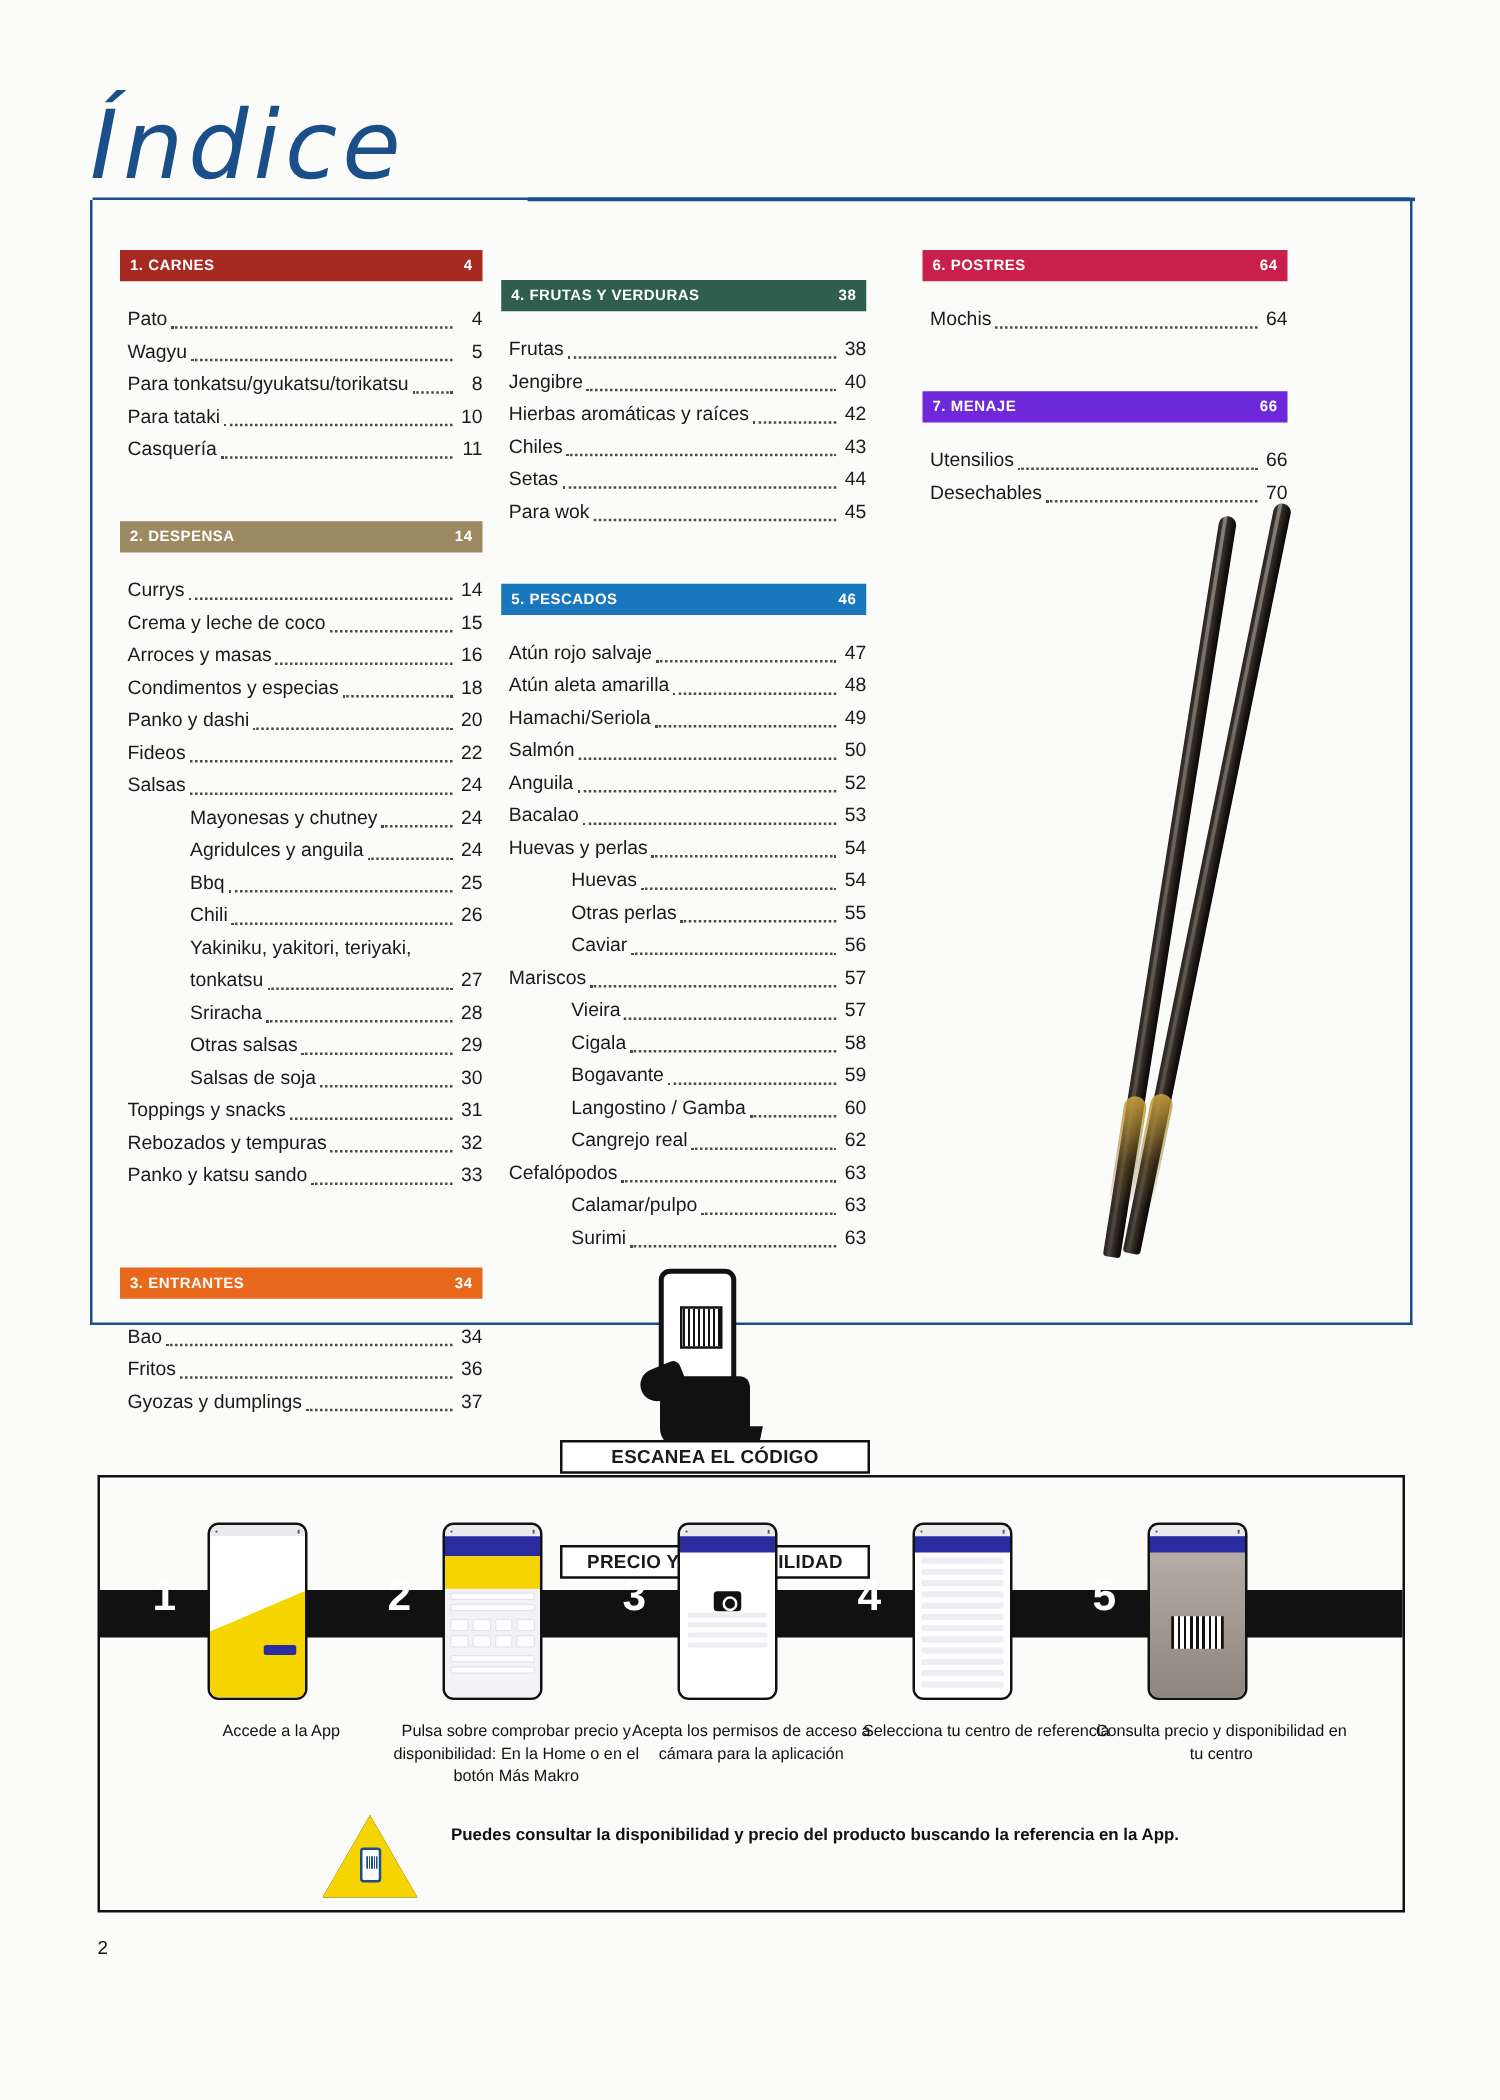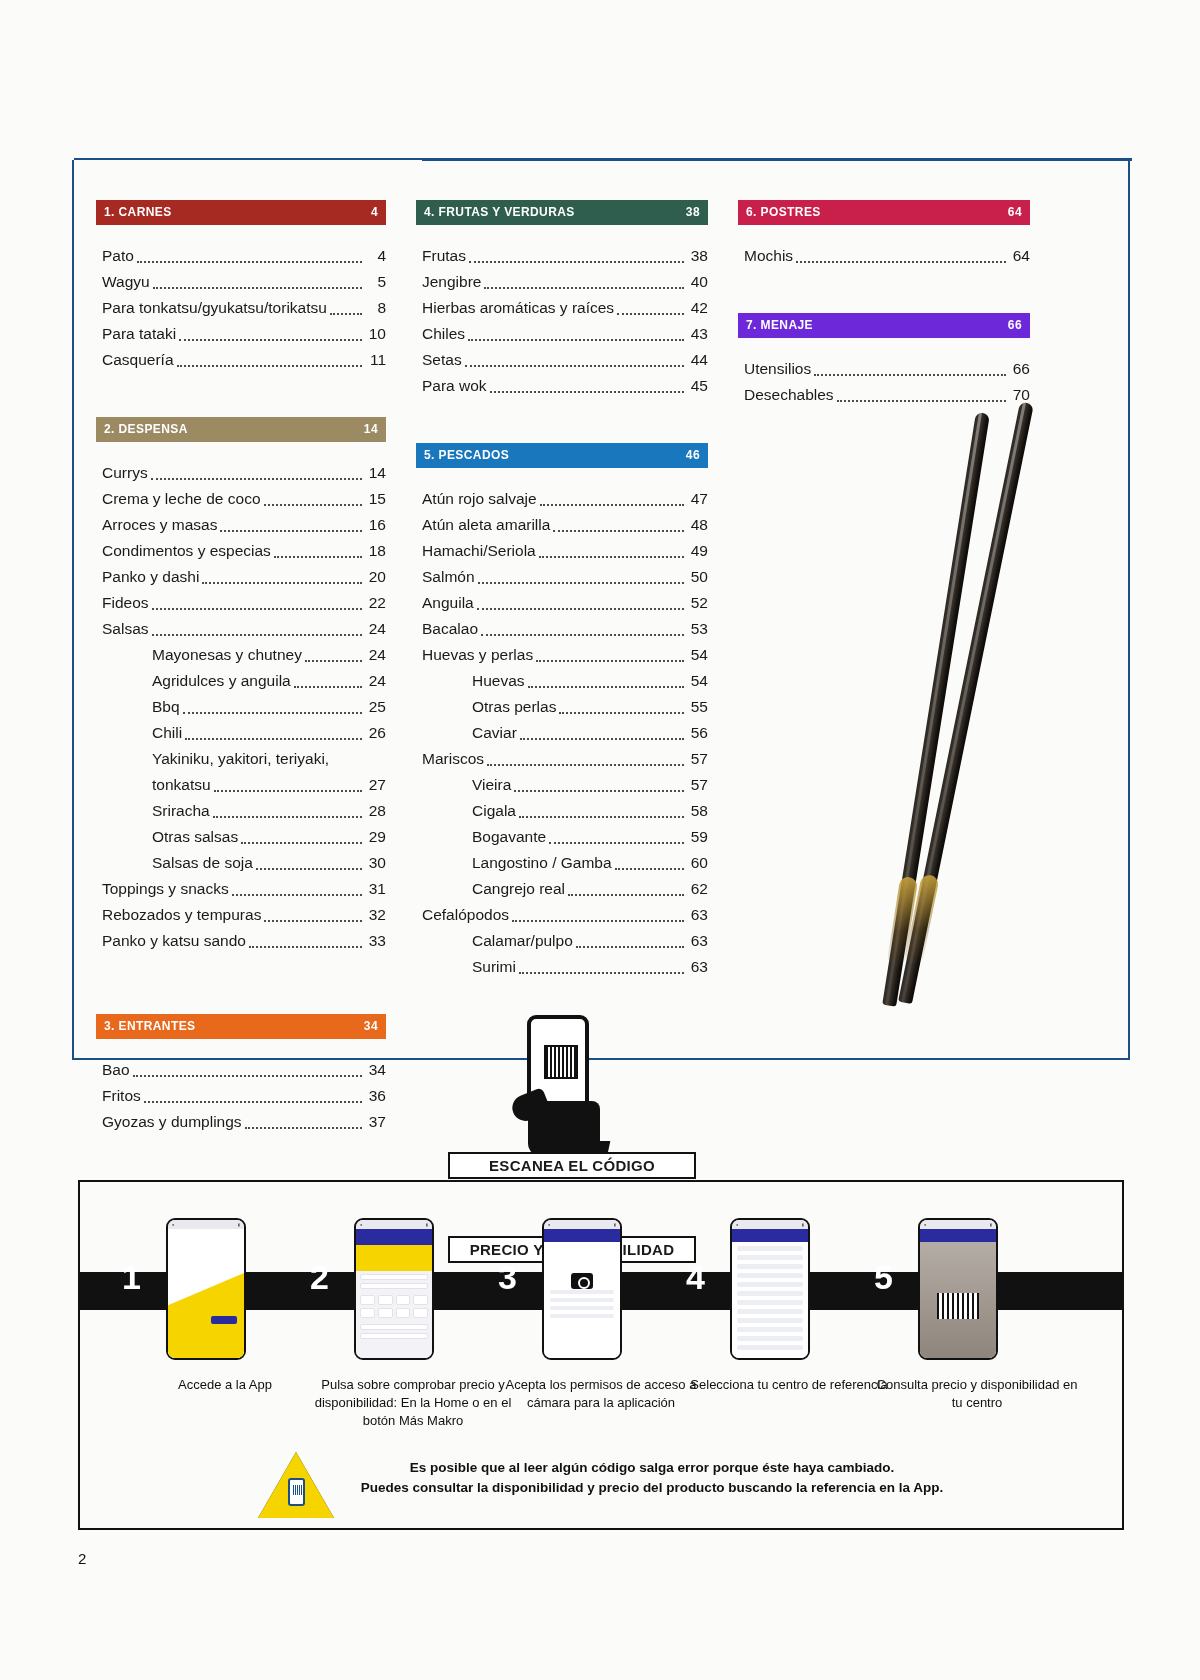--- a/index.html
+++ b/index.html
@@ -45,21 +45,21 @@
   .index-frame .topline{
     position:absolute; left:0; top:-2px; width:100%; height:2px; background:#1b4f8a;
   }
 
   
   .cols{
     position:absolute; left:96px; top:200px; width:1010px; height:850px;
   }
   .col{ position:absolute; top:0; }
   .col1{ left:0;   width:290px; }
-  .col2{ left:320px; width:292px; }
+  .col2{ left:305px; width:292px;margin-top:24px; }
   .col3{ left:642px; width:292px; }
 
   
   .sec-head{
     display:flex; align-items:center; justify-content:space-between;
     color:#fff;
     font-size:12px;
     font-weight:bold;
     letter-spacing:.4px;
     padding:4px 8px 5px 8px;
@@ -261,20 +261,21 @@
   }
 
   .page-num{
     position:absolute; left:78px; top:1550px; font-size:15px; color:#111;
   }
 </style>
 </head>
 <body>
 
 <div class="title-wrap">
+  <div class="title">Índice</div>
   <div class="title-rule"></div>
 </div>
 
 <div class="index-frame">
     <div class="topline"></div>
   </div>
 
 <div class="cols">
 
   <div class="col col1">
@@ -773,17 +774,16 @@
   <div class="num">5</div>
   <div class="cap">Consulta precio y disponibilidad en tu centro</div>
 </div>
 
 <div class="warn-tri">
   <div class="tri"></div>
   <div class="mini-phone"></div>
 </div>
 
 <div class="footnote">
-  <div>Es posible que al leer algún código salga error porque éste haya cambiado.</div>
   <div>Puedes consultar la disponibilidad y precio del producto buscando la referencia en la App.</div>
 </div>
 
 <div class="page-num">2</div>
 
 </body></html>

